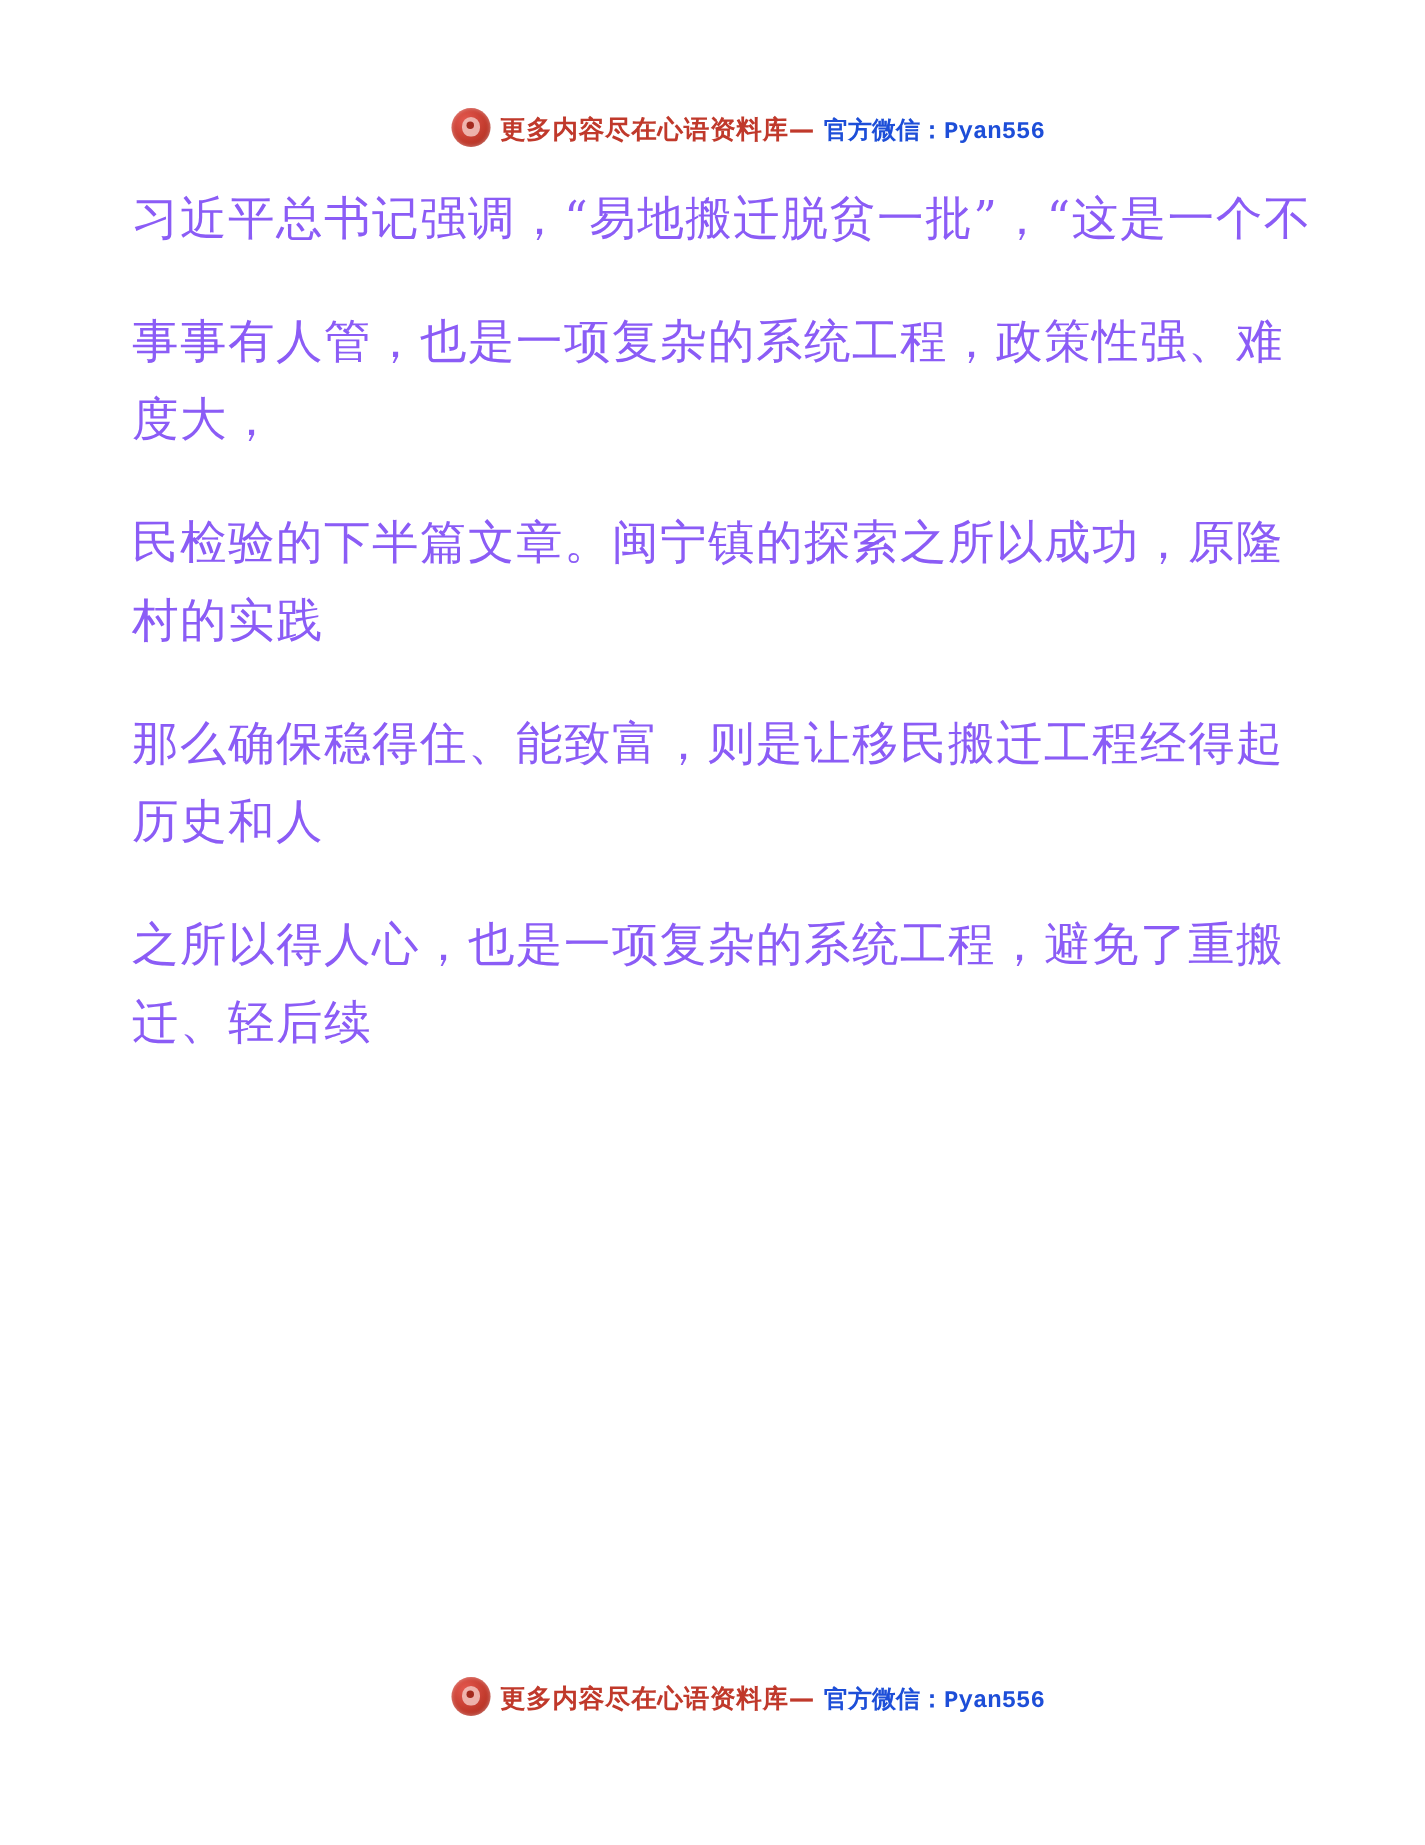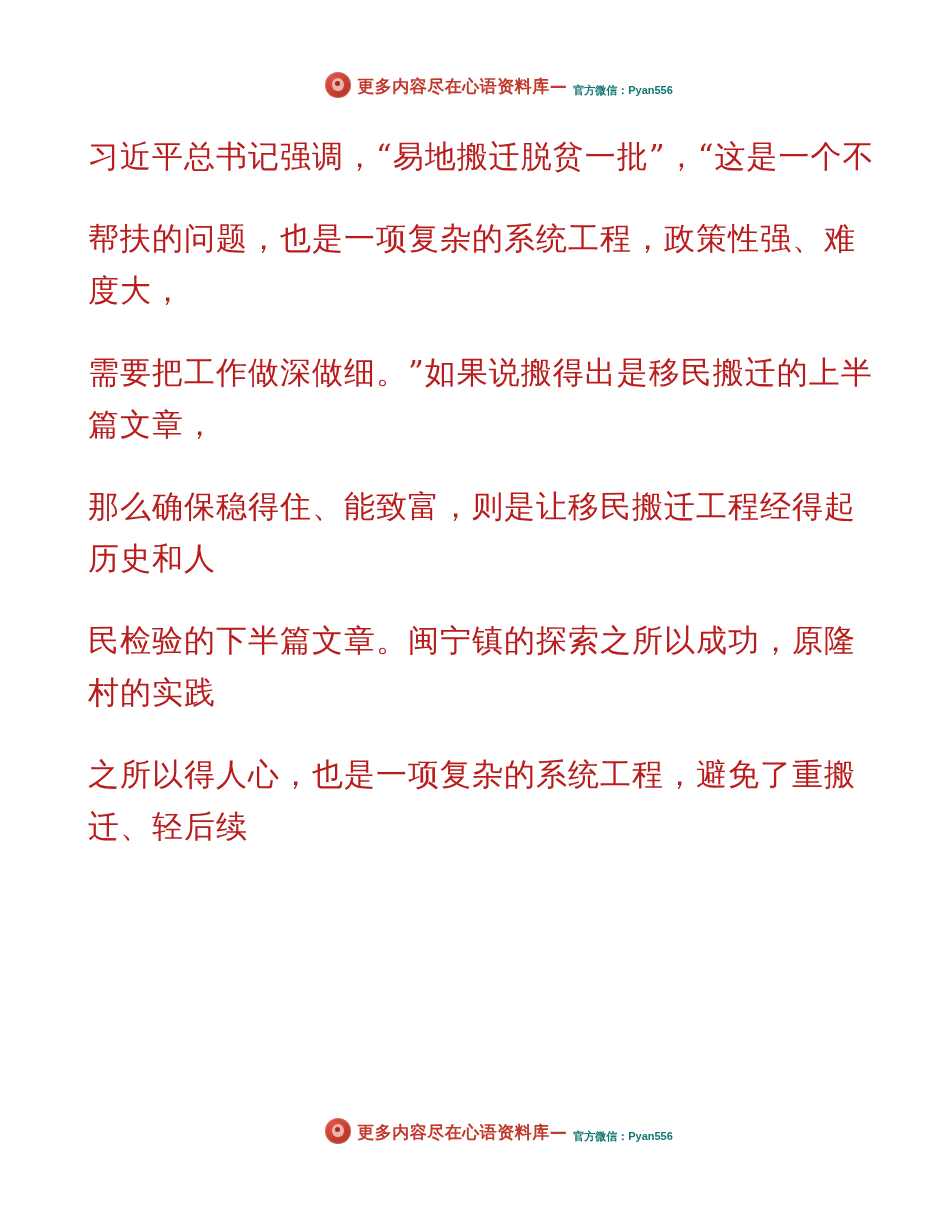--- a/index.html
+++ b/index.html
@@ -67,62 +67,61 @@
   }
   .wm-text {
     font-family: "DejaVu Sans", "Liberation Sans", sans-serif;
     font-weight: bold;
     font-size: 17px;
     letter-spacing: .5px;
     color: #c0392b;
     white-space: nowrap;
   }
   .wm-account {
-    font-family: Liberation Sans, sans-serif;
+    font-family: Liberation Mono, monospace;
     font-weight: bold;
-    font-size: 11px;
-    color: #0f766e;
+    font-size: 16px;
+    color: #1d4ed8;
     white-space: nowrap;
   }
 
   
   .doc-body {
     position: absolute;
     top: 118px;
     left: 88px;
     width: 790px;
   }
   .para {
     font-family: "DejaVu Serif", "Liberation Serif", serif;
     font-size: 31px;
     line-height: 52px;
-    color: #b91c1c;
+    color: #8b5cf6;
     letter-spacing: 1px;
-    margin: 12px 0 30px 0;
+    margin: 2px 0 30px 0;
     text-align: left;
     word-break: break-all;
   }
 </style>
 </head>
 <body>
 
 <div class="page">
 
   <div class="watermark watermark-top">
     <span class="wm-logo"></span>
     <span class="wm-text">更多内容尽在心语资料库—</span>
     <span class="wm-account">官方微信：Pyan556</span>
   </div>
 
   <div class="doc-body">
     <p class="para">习近平总书记强调，“易地搬迁脱贫一批”，“这是一个不</p>
-    <p class="para">帮扶的问题，也是一项复杂的系统工程，政策性强、难度大，</p>
-    <p class="para">需要把工作做深做细。”如果说搬得出是移民搬迁的上半篇文章，</p>
+    <p class="para">事事有人管，也是一项复杂的系统工程，政策性强、难度大，</p>
+    <p class="para">民检验的下半篇文章。闽宁镇的探索之所以成功，原隆村的实践</p>
     <p class="para">那么确保稳得住、能致富，则是让移民搬迁工程经得起历史和人</p>
-    <p class="para">民检验的下半篇文章。闽宁镇的探索之所以成功，原隆村的实践</p>
     <p class="para">之所以得人心，也是一项复杂的系统工程，避免了重搬迁、轻后续</p>
   </div>
 
   <div class="watermark watermark-bottom">
     <span class="wm-logo"></span>
     <span class="wm-text">更多内容尽在心语资料库—</span>
     <span class="wm-account">官方微信：Pyan556</span>
   </div>
 
 </div>

